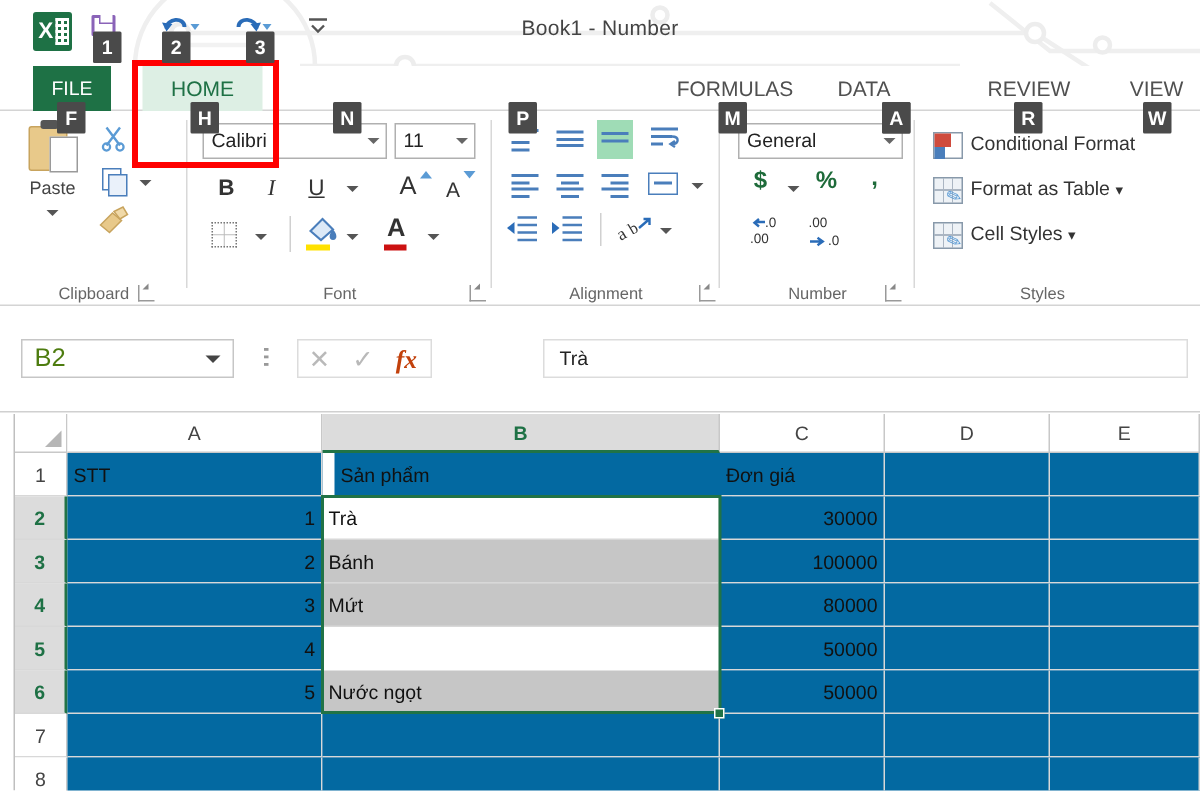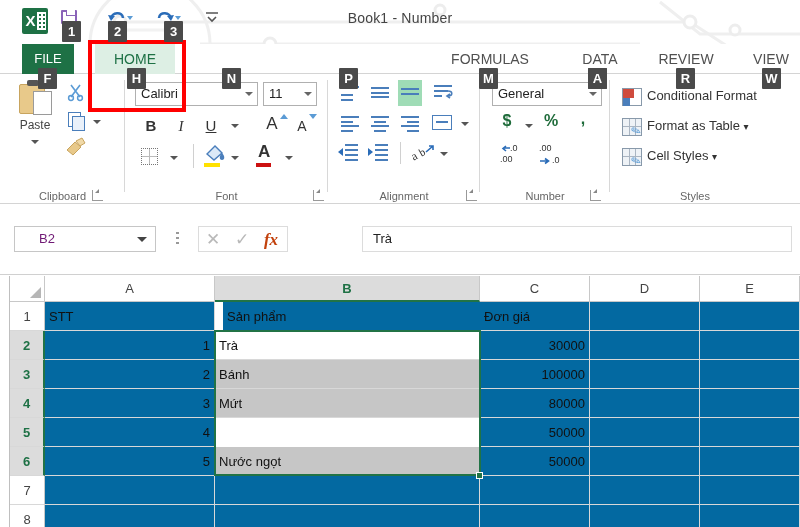--- a/index.html
+++ b/index.html
@@ -221,22 +221,22 @@
     white-space: nowrap;
   }
 
   
   .formulabar {
     position: absolute; left: 0; top: 204px; width: 800px; height: 72px;
     background: #fff;
   }
   .namebox {
     position: absolute; left: 14px; top: 226px; width: 142px; height: 26px;
-    background: #fff; border: 1px solid #c6c6c6; font-size: 13px; color: #701a75;
-    line-height: 24px; padding-left: 24px;
+    background: #fff; border: 1px solid #c6c6c6; font-size: 17px; color: #4d7c0f;
+    line-height: 24px; padding-left: 8px;
   }
   .namebox .arrow {
     position: absolute; right: 8px; top: 10px;
     border-left: 5px solid transparent; border-right: 5px solid transparent;
     border-top: 5px solid #444;
   }
   .fb-dots {
     position: absolute; left: 176px; top: 232px; width: 3px; height: 14px;
     background:
       linear-gradient(to bottom, #999 0 2px, transparent 2px 5px);
@@ -374,21 +374,21 @@
 
     <div class="keytip" style="left:62px; top:21px;">1</div>
     <div class="keytip" style="left:108px; top:21px;">2</div>
     <div class="keytip" style="left:164px; top:21px;">3</div>
   </div>
 
   <div class="tabstrip">
     <div class="tab tab-file" style="left:22px; width:52px;">FILE</div>
     <div class="tab tab-active" style="left:95px; width:80px;">HOME</div>
     <div class="tab" style="left:437px; width:106px;">FORMULAS</div>
-    <div class="tab" style="left:570px; width:60px;">DATA</div>
+    <div class="tab" style="left:546px; width:60px;">DATA</div>
     <div class="tab" style="left:648px; width:76px;">REVIEW</div>
     <div class="tab" style="left:742px; width:58px;">VIEW</div>
   </div>
 
   <div class="keytip" style="left:38px; top:68px;">F</div>
   <div class="keytip" style="left:127px; top:68px;">H</div>
   <div class="keytip" style="left:222px; top:68px;">N</div>
   <div class="keytip" style="left:339px; top:68px;">P</div>
   <div class="keytip" style="left:479px; top:68px;">M</div>
   <div class="keytip" style="left:588px; top:68px;">A</div>

